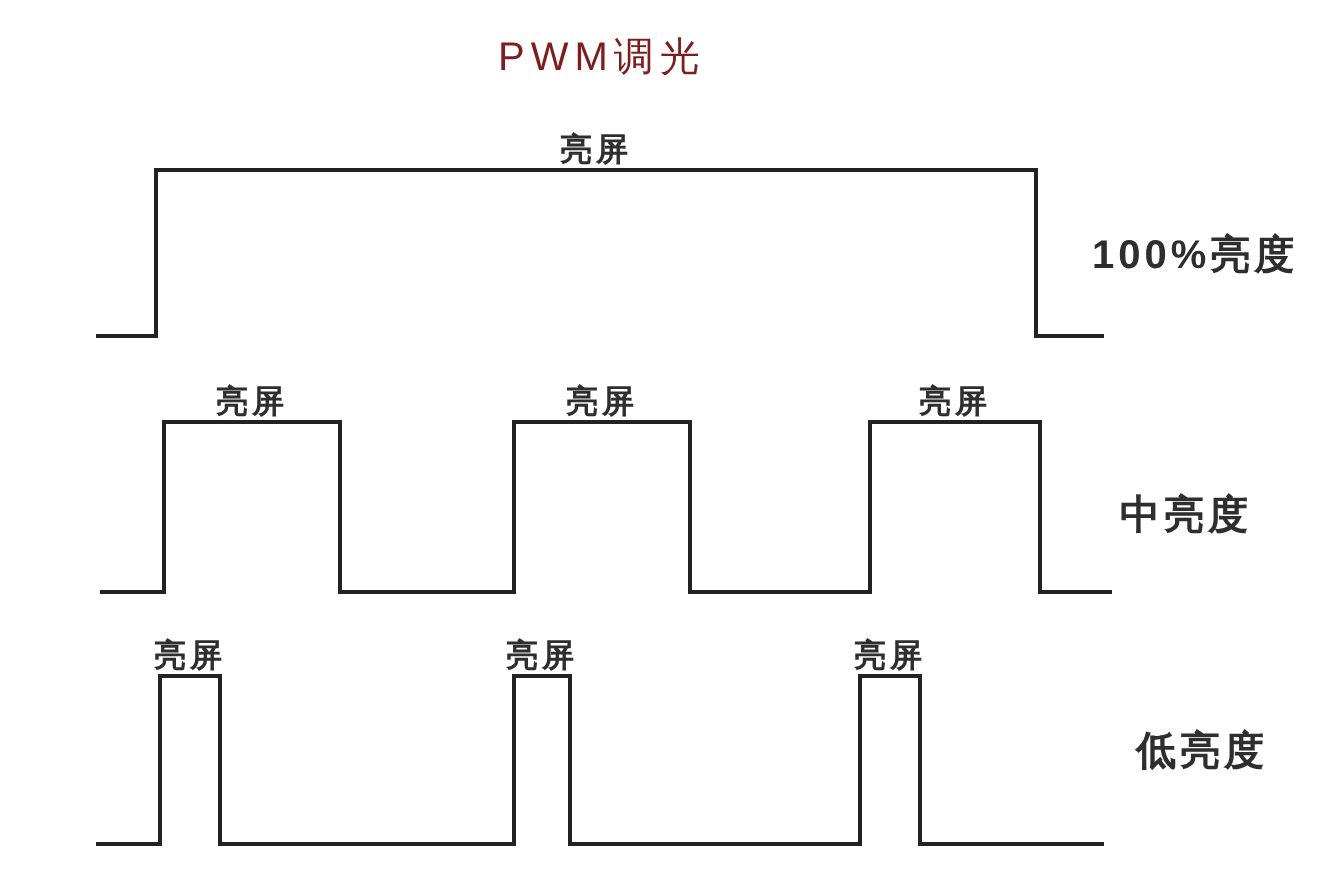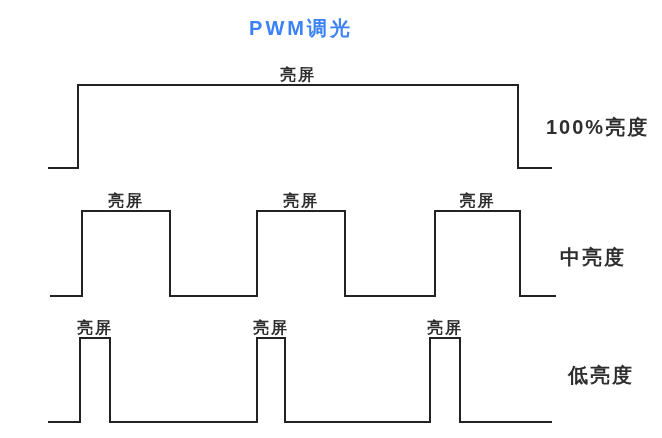--- a/index.html
+++ b/index.html
@@ -10,23 +10,23 @@
     background: #ffffff;
     overflow: hidden;
     font-family: "Liberation Sans", "DejaVu Sans", sans-serif;
   }
   .title {
     position: absolute;
     top: 15px;
     left: 301px;
     transform: translateX(-50%);
     font-size: 20px;
-    font-weight: bold;
+    font-weight: normal;
     letter-spacing: 3px;
-    color: #3b82f6;
+    color: #7f1d1d;
     white-space: nowrap;
   }
   svg.wave-canvas { position: absolute; top: 0; left: 0; }
   .pulse-label {
     font-family: "Liberation Sans", "DejaVu Sans", sans-serif;
     font-size: 16px;
     font-weight: bold;
     letter-spacing: 2px;
     fill: #2e2e2e;
   }

